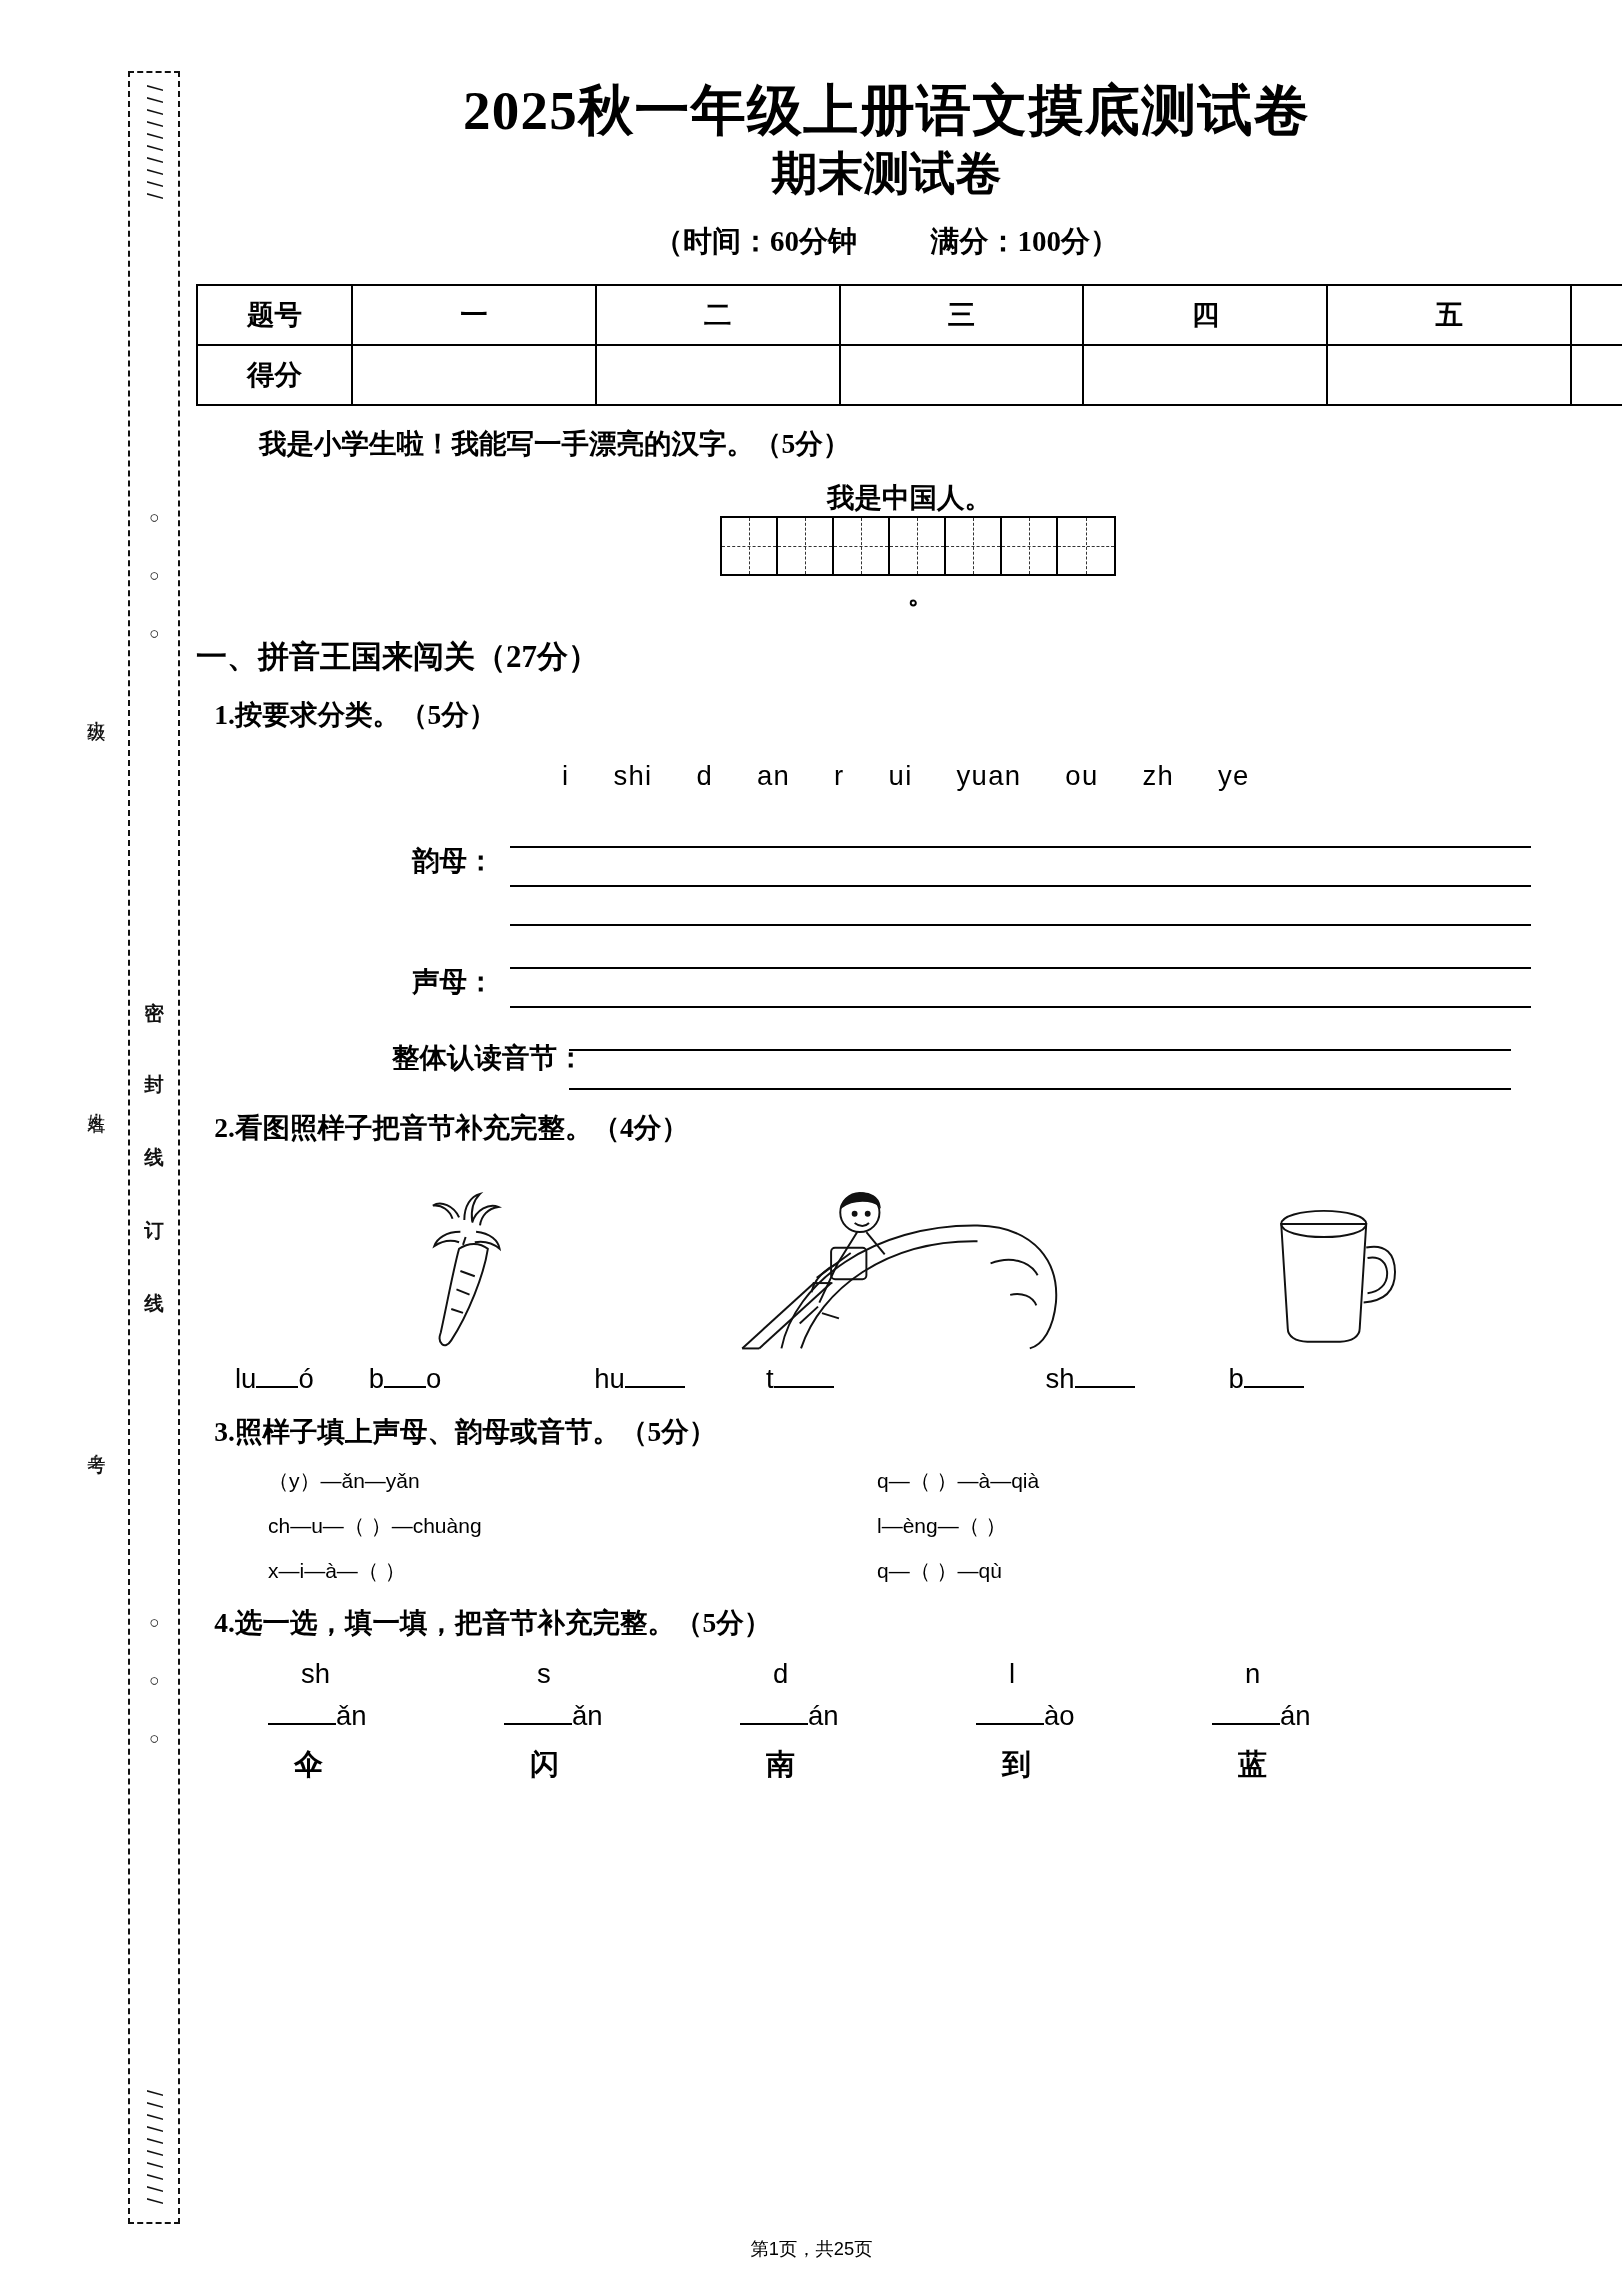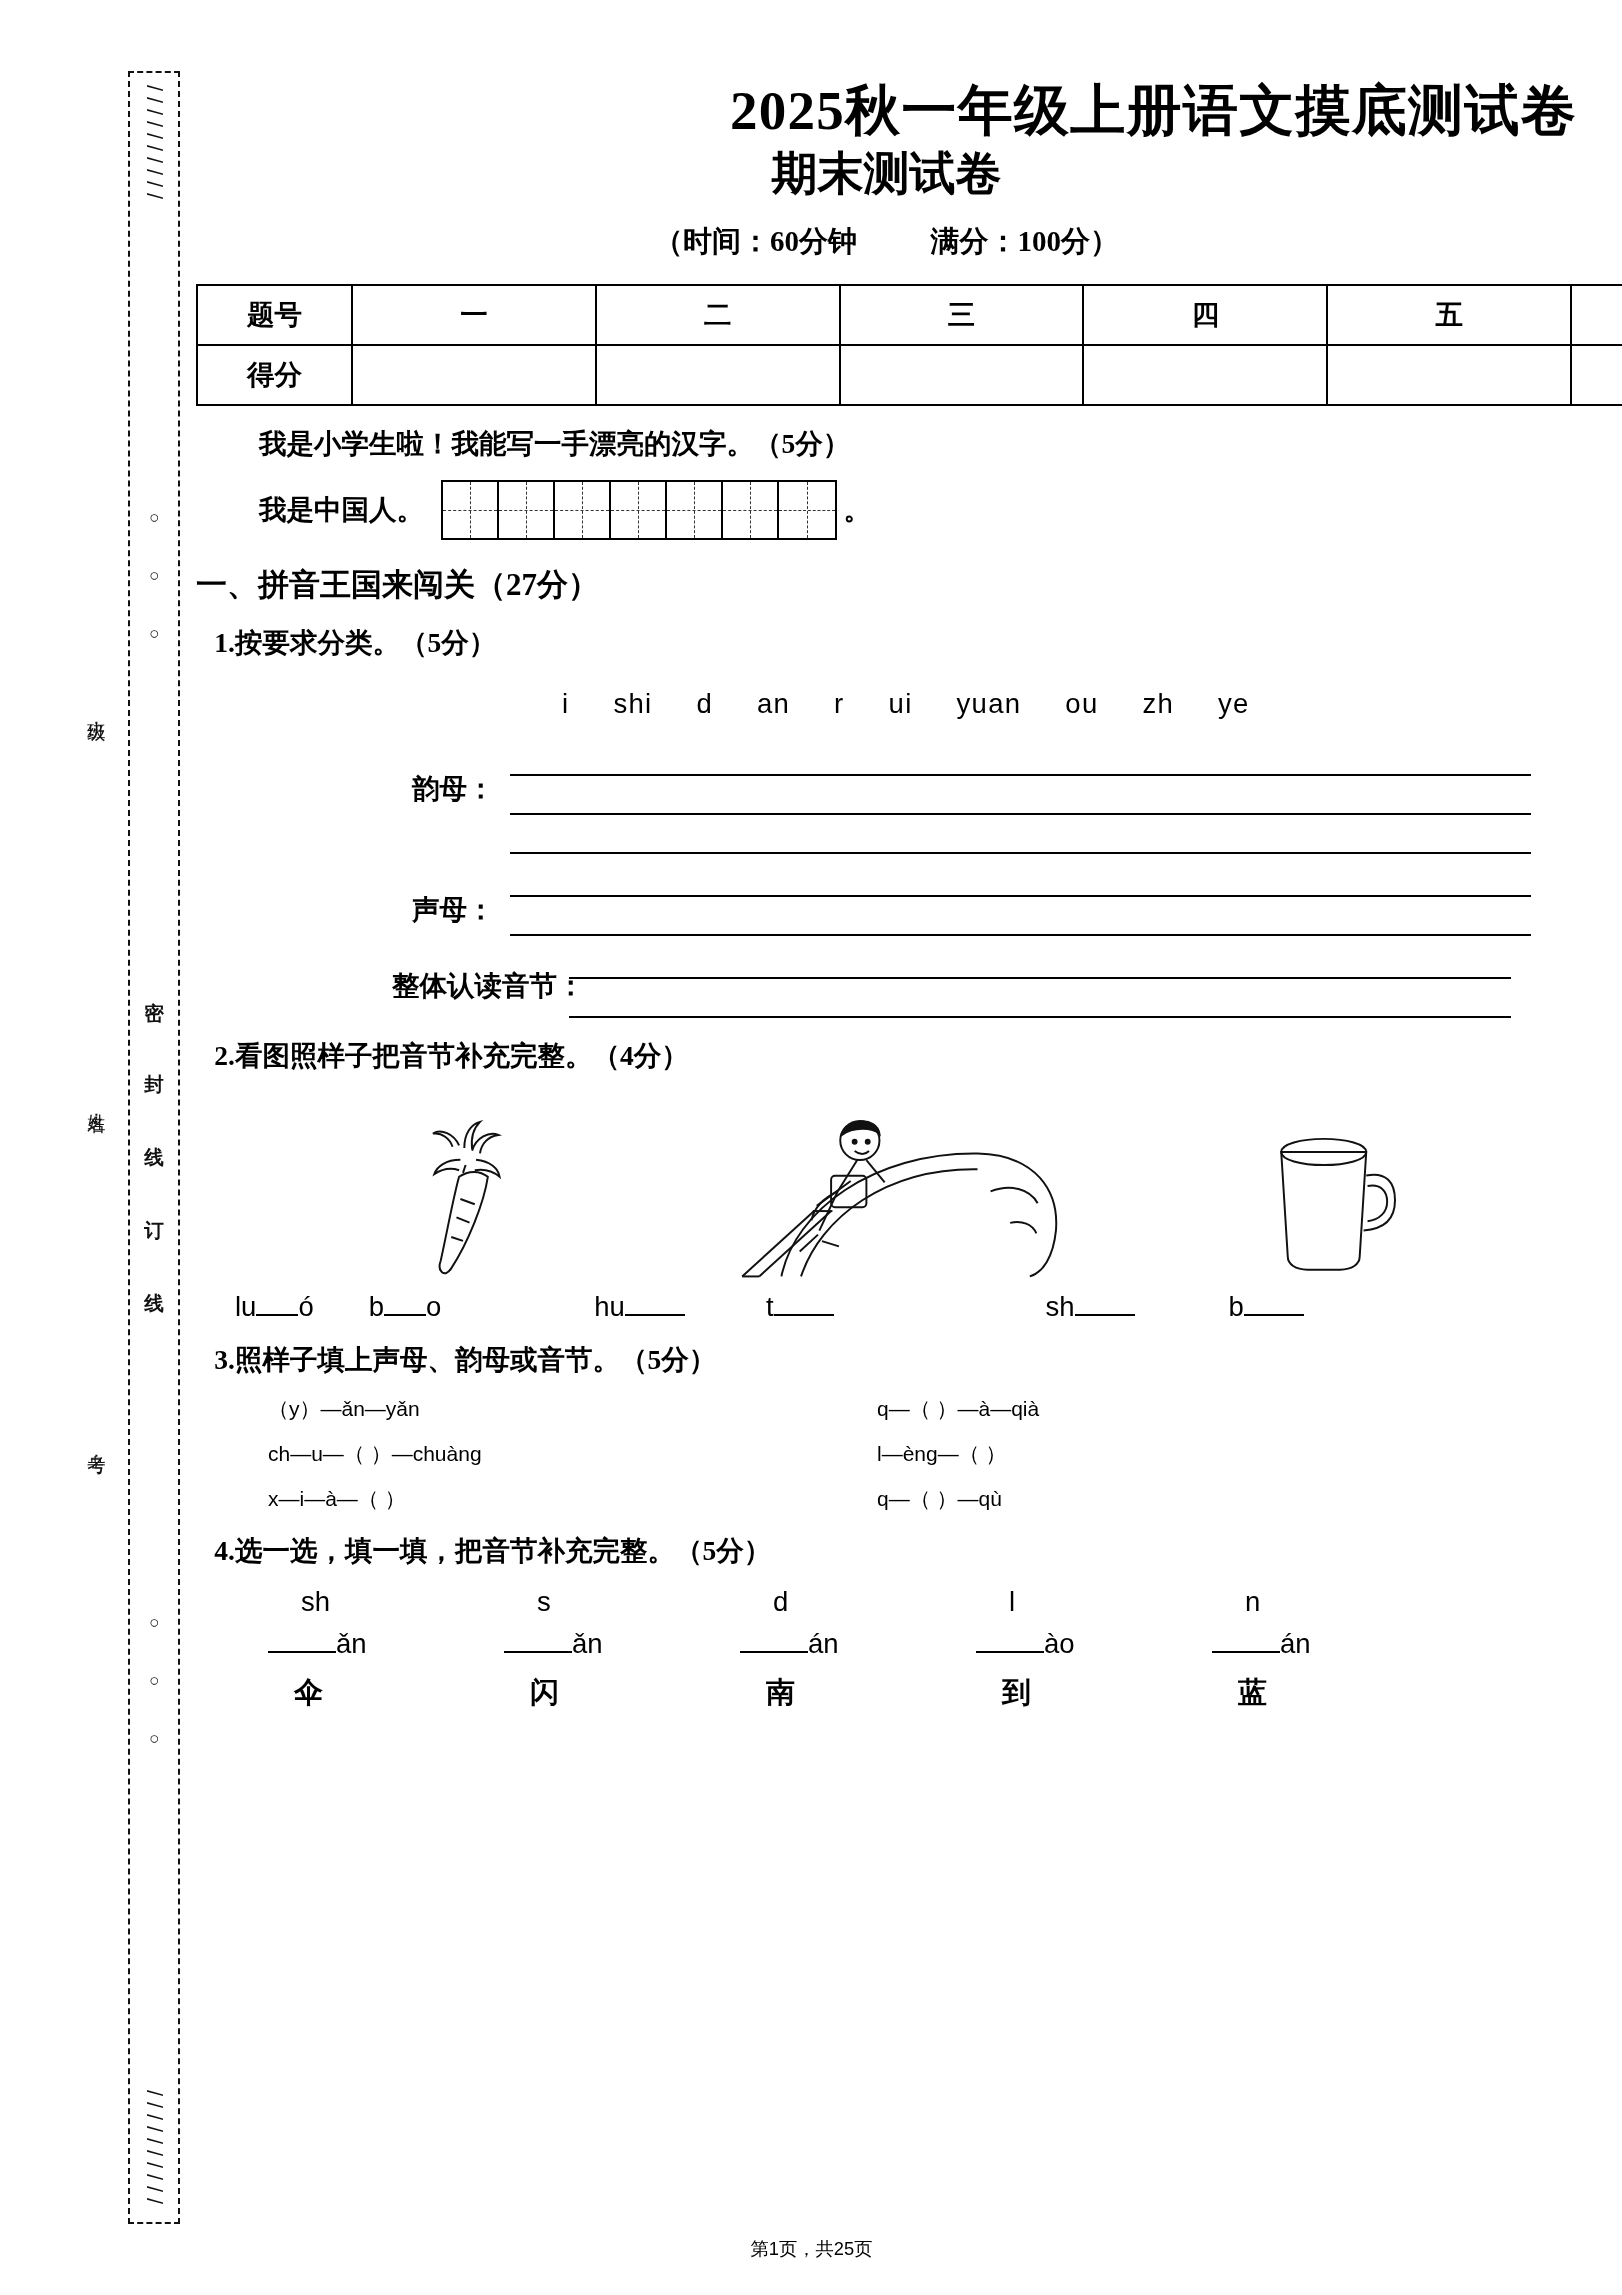--- a/index.html
+++ b/index.html
@@ -92,21 +92,21 @@
     position: absolute;
     left: 196px;
     top: 79px;
     width: 1381px;
   }
 
   h1.title {
     font-size: 55px;
     line-height: 1.15;
     font-weight: 700;
-    text-align: right;
+    text-align: center;
     margin: 0;
     letter-spacing: 1.3px;
   }
   h2.subtitle {
     font-size: 46px;
     line-height: 1.2;
     font-weight: 700;
     text-align: center;
     margin: 3.9px 0 0 0;
   }
@@ -140,20 +140,21 @@
     text-indent: 63px;
     font-weight: 600;
   }
 
   
   .write-row {
     display: flex;
     align-items: center;
     margin-top: 18.3px;
     padding-left: 63px;
+    flex-direction: column;
   }
   .write-row .lead {
     font-size: 27.5px;
     font-weight: 600;
     margin-right: 17px;
   }
   .tian {
     display: flex;
     border: 2px solid #000;
   }

